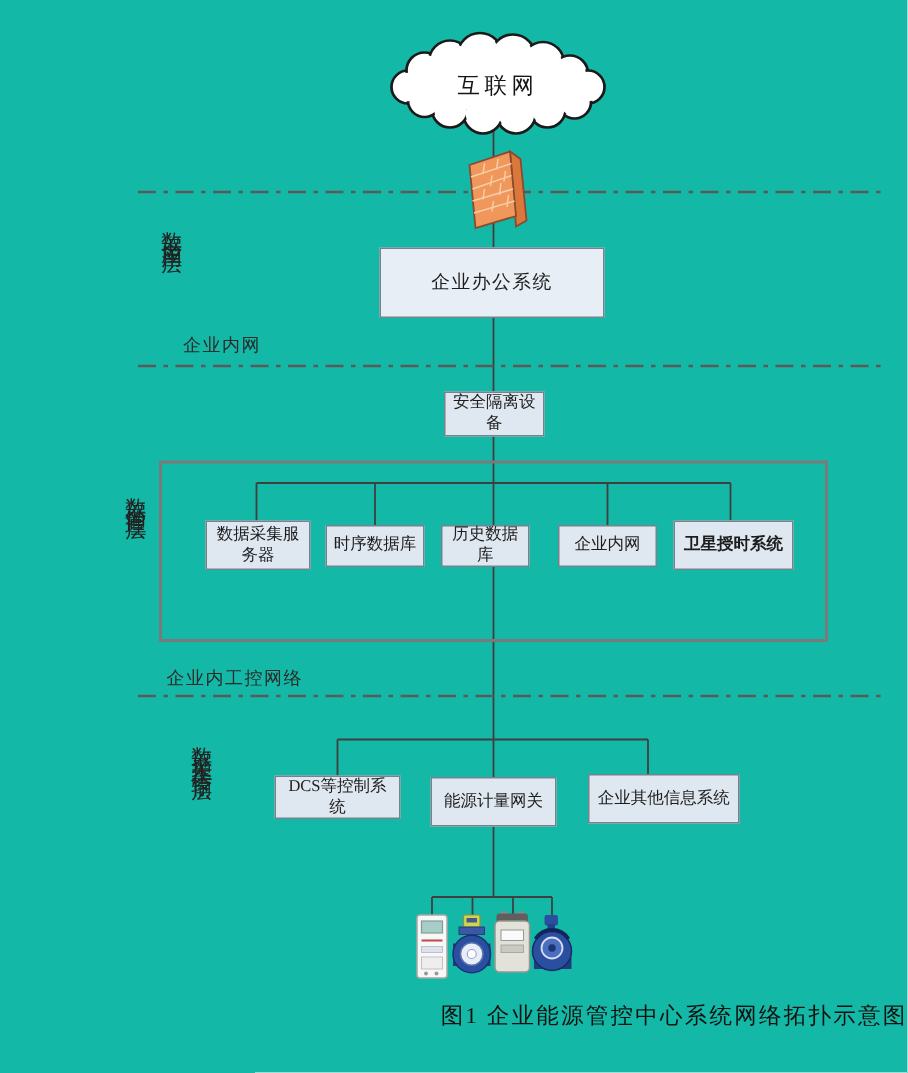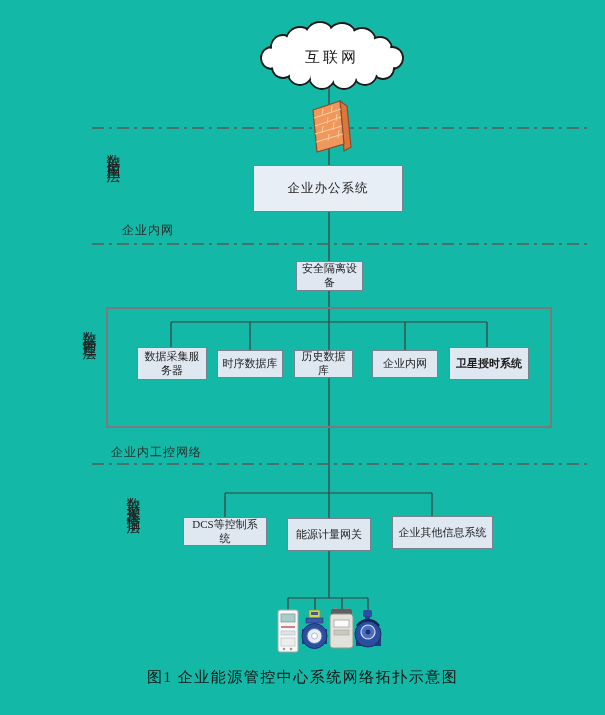--- a/index.html
+++ b/index.html
@@ -69,21 +69,21 @@
     position: absolute;
     font-size: 12px;
     color: #2a2a2a;
     letter-spacing: 1px;
   }
   .sublabel.intranet { left: 122px; top: 222px; }
   .sublabel.icsnet   { left: 111px; top: 444px; }
   .caption {
     position: absolute;
     left: 0; top: 668px; width: 605px;
-    text-align: center;
+    text-align: right;
     font-size: 15px;
     letter-spacing: 1.5px;
     color: #111111;
   }
 </style>
 </head>
 <body>
 
 <div class="canvas">
 

